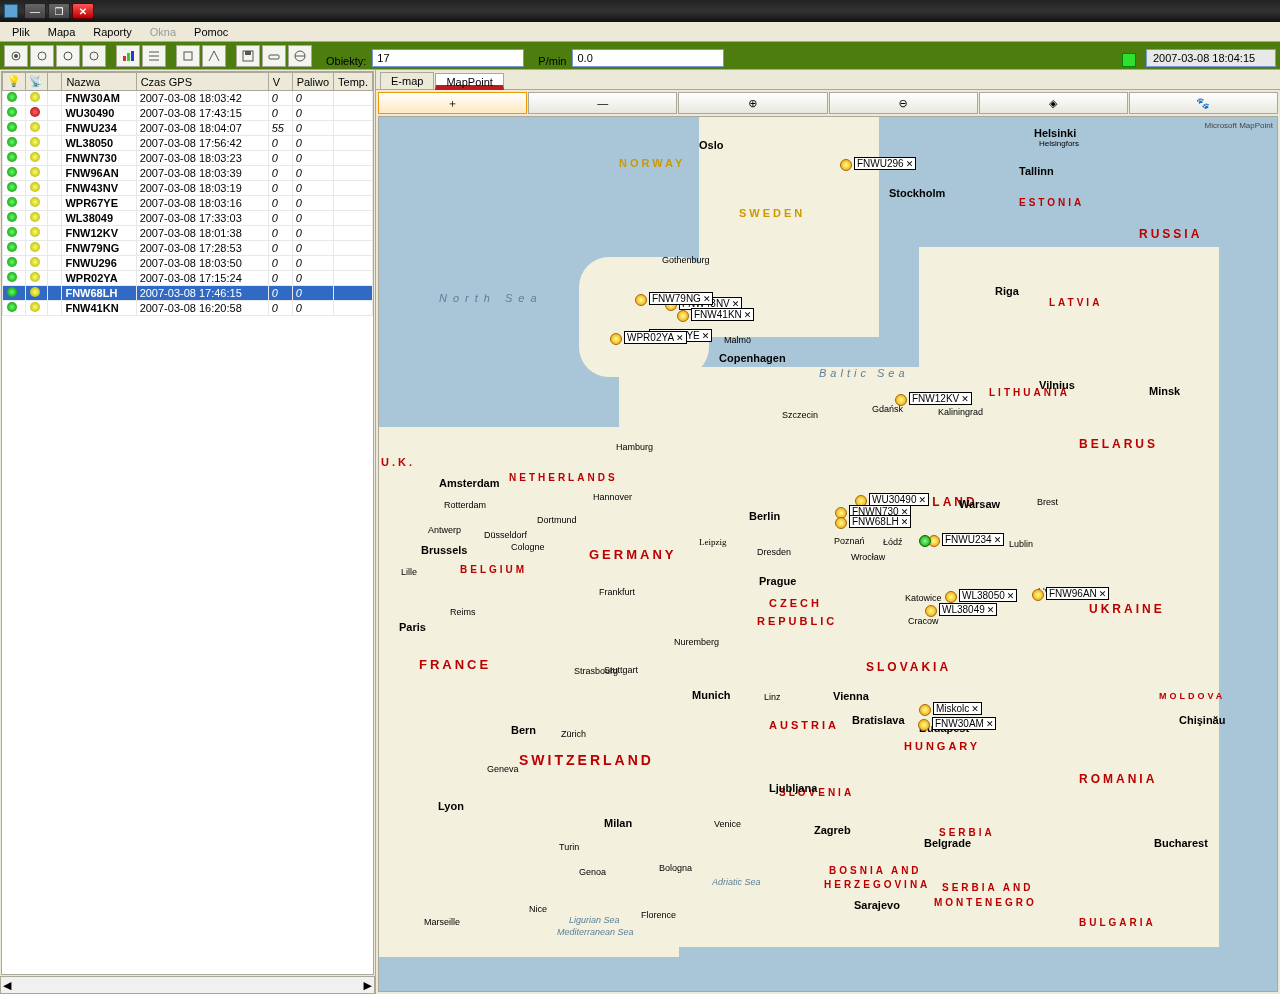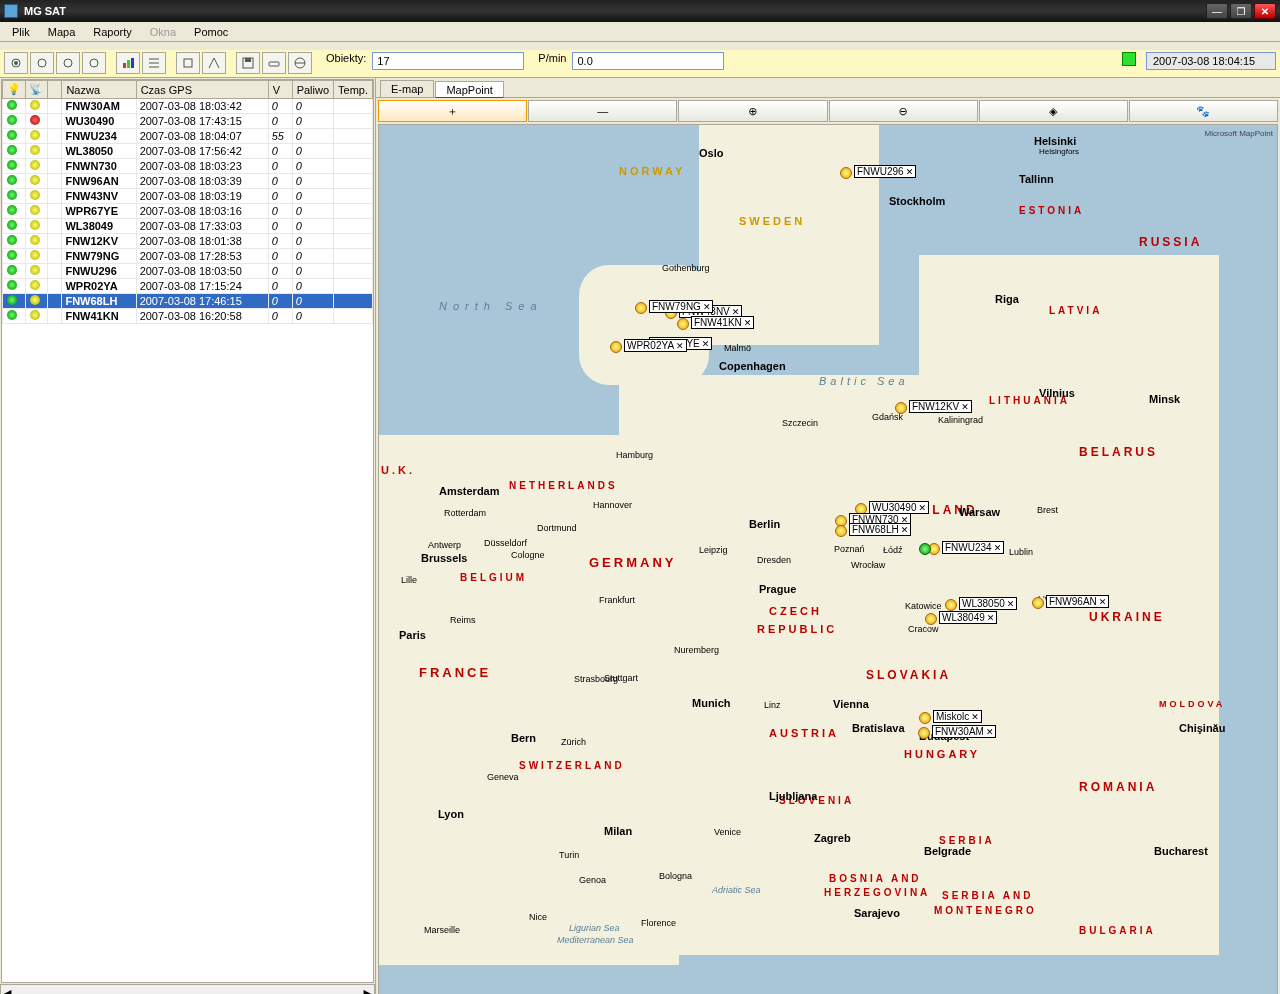--- a/index.html
+++ b/index.html
@@ -6,21 +6,21 @@
   body { font-family: Tahoma, Arial, sans-serif; font-size: 11px; background: #ece9d8; width: 1280px; height: 994px; overflow: hidden; }
   .titlebar { background: linear-gradient(to bottom, #222 0%, #333 50%, #111 100%); height: 22px; display: flex; align-items: center; padding: 0 4px; color: #fff; }
   .titlebar .app-icon { width: 14px; height: 14px; background: #5aa5d6; border: 1px solid #2a5a80; margin-right: 6px; display: inline-block; }
   .titlebar .title { font-weight: bold; flex: 1; }
   .winbtns { display: flex; gap: 2px; }
   .winbtn { width: 22px; height: 16px; background: linear-gradient(#666,#444); border: 1px solid #222; border-radius: 2px; display: flex; align-items: center; justify-content: center; color: #fff; font-size: 10px; cursor: pointer; }
   .winbtn.close { background: linear-gradient(#f55,#b00); border-color: #600; font-weight: bold; }
   .menubar { background: #ece9d8; border-bottom: 1px solid #aca899; height: 20px; display: flex; align-items: center; padding: 0 4px; gap: 2px; }
   .menubar .menu { padding: 2px 8px; cursor: pointer; }
   .menubar .menu.disabled { color: #999; }
-  .toolbar { background: #fef9c3; border-bottom: 1px solid #aca899; height: 28px; display: flex; align-items: flex-start; padding: 2px 4px; gap: 2px; margin-top: 8px; }
+  .toolbar { background: #4d7c0f; border-bottom: 1px solid #aca899; height: 28px; display: flex; align-items: flex-end; padding: 2px 4px; gap: 2px; }
   .tbtn { width: 24px; height: 22px; border: 1px solid #aca899; background: #f5f5f0; display: flex; align-items: center; justify-content: center; cursor: pointer; }
   .tsep { width: 6px; }
   .tlabel { margin-left: 12px; }
   .tfield { border: 1px solid #7a96df; background: #fff; height: 18px; padding: 1px 4px; min-width: 50px; font-size: 11px; margin-left: 4px; }
   .statusbox { width: 14px; height: 14px; background: #30e030; border: 1px solid #080; margin-left: auto; }
   .timebox { border: 1px solid #7a96df; background: #e8e8e8; height: 18px; padding: 1px 6px; margin-left: 8px; font-size: 11px; width: 130px; }
   .main { display: flex; height: calc(994px - 22px - 20px - 28px); }
   .leftpane { width: 376px; display: flex; flex-direction: column; border-right: 1px solid #aca899; background: #ece9d8; }
   .gridwrap { flex: 1; overflow: auto; background: #fff; border: 1px solid #aca899; margin: 1px; }
   table.grid { border-collapse: collapse; width: 100%; font-size: 11px; }
@@ -30,21 +30,21 @@
   .grid td.bold { font-weight: bold; }
   .grid td.it { font-style: italic; }
   .dot { display: inline-block; width: 10px; height: 10px; border-radius: 50%; margin: 0 1px; }
   .d-green { background: radial-gradient(#6f6,#080); }
   .d-yellow { background: radial-gradient(#ff6,#aa0); }
   .d-red { background: radial-gradient(#f66,#a00); }
   .leftscroll { height: 18px; border: 1px solid #aca899; background: #f0f0f0; display:flex; align-items:center; padding:0 2px; justify-content:space-between;}
   .rightpane { flex: 1; display: flex; flex-direction: column; background: #ece9d8; }
   .tabs { display: flex; height: 20px; padding: 2px 4px 0 4px; gap: 1px; border-bottom:1px solid #aca899;}
   .tab { padding: 2px 10px; border: 1px solid #aca899; border-bottom: none; background: #ece9d8; cursor: pointer; font-size:11px; }
-  .tab.active { background: #fff; border-bottom: 1px solid #b91c1c; position: relative; top:1px; }
+  .tab.active { background: #fff; border-bottom: 5px solid #b91c1c; position: relative; top:1px; }
   .mapbar { display: flex; height: 26px; padding: 2px; gap: 1px; }
   .mapbar .mbtn { flex: 1; border: 1px solid #aca899; background: linear-gradient(#fff,#e8e8e0); display: flex; align-items: center; justify-content: center; cursor: pointer; }
   .mapbar .mbtn.active { border: 1px solid #e90; background: linear-gradient(#fff,#ffe8c0); }
   .map { flex: 1; position: relative; overflow: hidden; background: #a9c6d8; border: 1px solid #aca899; margin: 0 2px 2px 2px; }
   .landmass { position: absolute; background: #f3f0dd; }
   .sea-label { position: absolute; color: #5a8099; font-style: italic; }
   .country-label { position: absolute; color: #b00; font-weight: bold; letter-spacing: 3px; }
   .country-label.y { color: #c90; }
   .city { position: absolute; color: #000; font-size: 9px; }
   .city.cap { font-weight: bold; font-size: 11px; }
@@ -52,21 +52,20 @@
   .marker.g { background: radial-gradient(#8f8,#090); border-color:#060;}
   .mlabel { position: absolute; background: #fff; border: 1px solid #000; font-size: 10px; padding: 0 2px; display: flex; align-items: center; gap: 2px; }
   .mlabel .x { font-size: 9px; cursor: pointer; }
   svg.ic { width: 16px; height: 16px; }
 </style>
 </head>
 <body>
 
 <div class="titlebar">
   <span class="app-icon"></span>
-  <span class="title">MG SAT</span>
   <div class="winbtns">
     <div class="winbtn">—</div>
     <div class="winbtn">❐</div>
     <div class="winbtn close">✕</div>
   </div>
 </div>
 
 <div class="menubar">
   <div class="menu">Plik</div>
   <div class="menu">Mapa</div>
@@ -365,21 +364,21 @@
       <div class="sea-label" style="left:190px;top:798px;font-size:9px;">Ligurian Sea</div>
       <div class="sea-label" style="left:178px;top:810px;font-size:9px;">Mediterranean Sea</div>
 
       <div class="country-label y" style="left:240px;top:40px;">NORWAY</div>
       <div class="country-label y" style="left:360px;top:90px;">SWEDEN</div>
       <div class="country-label" style="left:210px;top:430px;font-size:13px;">GERMANY</div>
       <div class="country-label" style="left:40px;top:540px;font-size:13px;">FRANCE</div>
       <div class="country-label" style="left:530px;top:378px;font-size:12px;">POLAND</div>
       <div class="country-label" style="left:81px;top:447px;font-size:10px;">BELGIUM</div>
       <div class="country-label" style="left:130px;top:355px;font-size:10px;">NETHERLANDS</div>
-      <div class="country-label" style="left:140px;top:635px;font-size:10px;">SWITZERLAND</div>
+      <div class="country-label" style="left:140px;top:635px;font-size:14px;">SWITZERLAND</div>
       <div class="country-label" style="left:390px;top:602px;font-size:11px;">AUSTRIA</div>
       <div class="country-label" style="left:390px;top:480px;font-size:11px;">CZECH</div>
       <div class="country-label" style="left:378px;top:498px;font-size:11px;">REPUBLIC</div>
       <div class="country-label" style="left:487px;top:543px;font-size:12px;">SLOVAKIA</div>
       <div class="country-label" style="left:525px;top:623px;font-size:11px;">HUNGARY</div>
       <div class="country-label" style="left:400px;top:670px;font-size:10px;">SLOVENIA</div>
       <div class="country-label" style="left:700px;top:655px;font-size:12px;">ROMANIA</div>
       <div class="country-label" style="left:710px;top:485px;font-size:12px;">UKRAINE</div>
       <div class="country-label" style="left:700px;top:320px;font-size:12px;">BELARUS</div>
       <div class="country-label" style="left:610px;top:270px;font-size:10px;">LITHUANIA</div>
@@ -426,23 +425,23 @@
 
       <div class="city" style="left:237px;top:325px;">Hamburg</div>
       <div class="city" style="left:214px;top:375px;">Hannover</div>
       <div class="city" style="left:158px;top:398px;">Dortmund</div>
       <div class="city" style="left:105px;top:413px;">Düsseldorf</div>
       <div class="city" style="left:132px;top:425px;">Cologne</div>
       <div class="city" style="left:220px;top:470px;">Frankfurt</div>
       <div class="city" style="left:225px;top:548px;">Stuttgart</div>
       <div class="city" style="left:295px;top:520px;">Nuremberg</div>
       <div class="city" style="left:378px;top:430px;">Dresden</div>
-      <div class="city" style="left:320px;top:420px;">Leipzig</div>
+      <div class="city" style="left:320px;top:420px;font-family:Liberation Serif, serif;">Leipzig</div>
       <div class="city" style="left:65px;top:383px;">Rotterdam</div>
-      <div class="city" style="left:49px;top:408px;margin-top:7px;">Antwerp</div>
+      <div class="city" style="left:49px;top:408px;">Antwerp</div>
       <div class="city" style="left:22px;top:450px;">Lille</div>
       <div class="city" style="left:71px;top:490px;">Reims</div>
       <div class="city" style="left:195px;top:549px;">Strasbourg</div>
       <div class="city" style="left:108px;top:647px;">Geneva</div>
       <div class="city" style="left:182px;top:612px;">Zürich</div>
       <div class="city" style="left:283px;top:138px;">Gothenburg</div>
       <div class="city" style="left:345px;top:218px;">Malmö</div>
       <div class="city" style="left:559px;top:258px;margin-top:32px;">Kaliningrad</div>
       <div class="city" style="left:658px;top:380px;">Brest</div>
       <div class="city" style="left:659px;top:469px;">L'vov</div>

